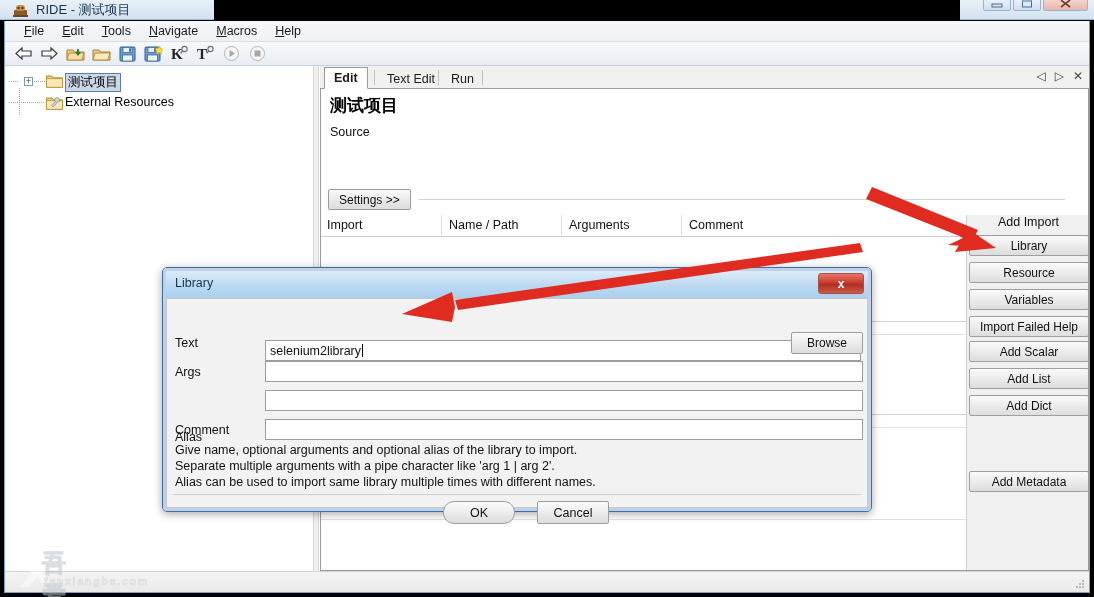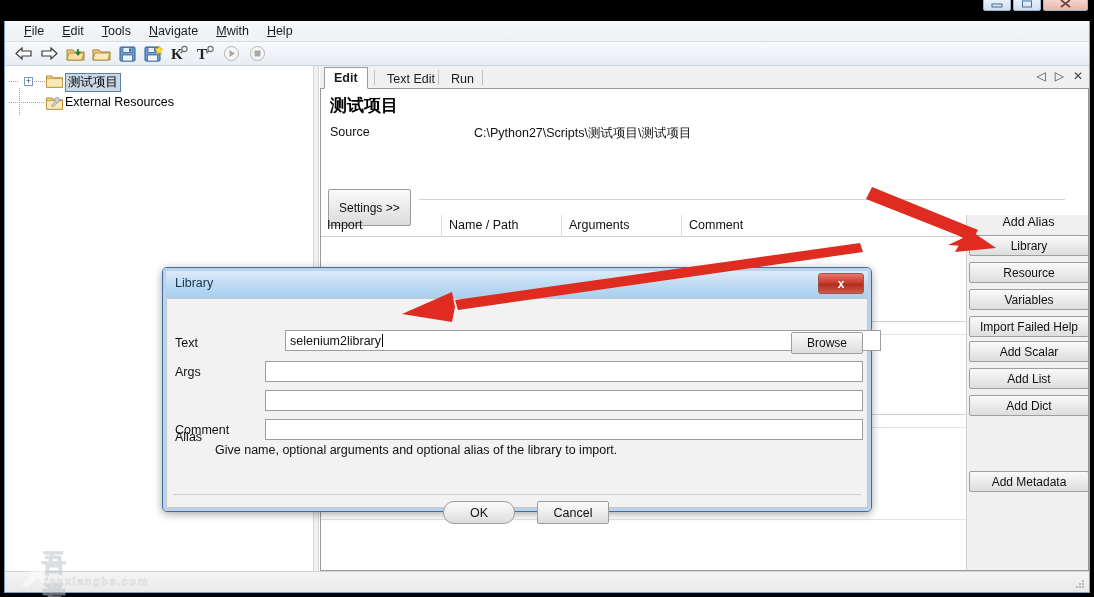--- a/index.html
+++ b/index.html
@@ -163,21 +163,21 @@
   }
   .ed-title {
     position: absolute; left: 9px; top: 5px;
     font-size: 17px; font-weight: bold; color: #000;
   }
   .ed-src-label { position: absolute; left: 9px; top: 36px; font-size: 12.5px; color: #111; }
   .ed-src-value { position: absolute; left: 153px; top: 36px; font-size: 12.5px; color: #111; }
 
   .settings-btn {
     position: absolute; left: 7px; top: 100px;
-    height: 37px; padding: 0 10px;
+    height: 21px; padding: 0 10px;
     font-size: 12px; color: #111;
     background: linear-gradient(180deg,#fafafa 0%, #ebebeb 48%, #dcdcdc 100%);
     border: 1px solid #9a9a9a; border-radius: 2px;
     display: flex; align-items: center;
   }
   .settings-rule {
     position: absolute; left: 98px; top: 110px; width: 646px; height: 1px;
     background: #d2d2d2;
   }
 
@@ -278,21 +278,21 @@
   .browse-btn {
     position: absolute; left: 624px; top: 33px;
     width: 72px; height: 22px;
     font-size: 12px; color: #111;
     background: linear-gradient(180deg,#fafafa 0%, #ececec 48%, #dcdcdc 100%);
     border: 1px solid #9d9d9d; border-radius: 2px;
     display: flex; align-items: center; justify-content: center;
   }
   .help-line {
     position: absolute; left: 8px;
-    font-size: 12.5px; color: #111; white-space: nowrap; margin-left: 40px;
+    font-size: 12.5px; color: #111; white-space: nowrap;
   }
   .dlg-hr {
     position: absolute; left: 6px; width: 688px; height: 1px; background: #d0d0d0;
   }
   .dlg-btn {
     position: absolute; top: 202px;
     width: 72px; height: 23px;
     font-size: 12.5px; color: #111;
     background: linear-gradient(180deg,#fbfbfb 0%, #ededed 48%, #dcdcdc 100%);
     border: 1px solid #9d9d9d; border-radius: 2px;
@@ -323,20 +323,31 @@
     font-size: 11px; font-weight: bold; color: #e8e8e8;
     letter-spacing: 1.5px;
     -webkit-text-stroke: 0.5px #c0c4c8;
   }
 </style>
 </head>
 <body>
 
 <div id="root">
 
+  <div class="win-titlebar">
+    <svg class="win-app-icon" viewBox="0 0 17 16">
+      <rect x="2" y="8" width="13" height="6" rx="1" fill="#8a5a2b"></rect>
+      <rect x="4" y="3" width="9" height="6" rx="3" fill="#c98b3f"></rect>
+      <circle cx="6.5" cy="6" r="1.1" fill="#3a2412"></circle>
+      <circle cx="10.5" cy="6" r="1.1" fill="#3a2412"></circle>
+      <rect x="1" y="13" width="15" height="2" fill="#6e4520"></rect>
+    </svg>
+    <div class="win-title-text">RIDE - 测试项目</div>
+    <div class="title-black-mask"></div>
+  </div>
 
   <div class="win-buttons">
     <div class="win-btn">
       <svg width="12" height="8" viewBox="0 0 12 8">
           <rect x="1" y="4" width="10" height="3" fill="none" stroke="#4b6a88" stroke-width="1"></rect>
         </svg>
     </div>
     <div class="win-btn">
       <svg width="12" height="9" viewBox="0 0 12 9">
           <rect x="1.5" y="1" width="9" height="7" fill="none" stroke="#4b6a88" stroke-width="1"></rect>
@@ -350,21 +361,21 @@
     </div>
   </div>
 
   <div class="app">
 
     <div class="menubar">
       <div class="menu-item"><span class="mn">F</span><span>ile</span></div>
       <div class="menu-item"><span class="mn">E</span><span>dit</span></div>
       <div class="menu-item"><span class="mn">T</span><span>ools</span></div>
       <div class="menu-item"><span class="mn">N</span><span>avigate</span></div>
-      <div class="menu-item"><span class="mn">M</span><span>with</span></div>
+      <div class="menu-item"><span class="mn">M</span><span>acros</span></div>
       <div class="menu-item"><span class="mn">H</span><span>elp</span></div>
     </div>
 
     <div class="toolbar">
       <div class="tb-btn">
         <svg width="19" height="15" viewBox="0 0 19 15">
             <path d="M8 2 L2 7.5 L8 13 L8 10 L17 10 L17 5 L8 5 Z" fill="#ffffff" stroke="#3a3a3a" stroke-width="1.2"></path>
           </svg>
       </div>
       <div class="tb-btn">
@@ -468,21 +479,20 @@
           <div class="tab-ctrls">
             <div class="tab-ctrl">◁</div>
             <div class="tab-ctrl">▷</div>
             <div class="tab-ctrl">✕</div>
           </div>
         </div>
 
         <div class="editor-body">
           <div class="ed-title">测试项目</div>
           <div class="ed-src-label">Source</div>
-          <div class="ed-src-value">C:\Python27\Scripts\测试项目\测试项目</div>
 
           <div class="settings-btn">Settings &gt;&gt;</div>
           <div class="settings-rule"></div>
 
           <div class="grid-header">
             <div class="gh-cell" style="left:6px;">Import</div>
             <div class="gh-div" style="left:120px;"></div>
             <div class="gh-cell" style="left:128px;">Name / Path</div>
             <div class="gh-div" style="left:240px;"></div>
             <div class="gh-cell" style="left:248px;">Arguments</div>
@@ -490,21 +500,21 @@
             <div class="gh-cell" style="left:368px;">Comment</div>
           </div>
 
           <div class="grid-rule2" style="top:232px;"></div>
           <div class="grid-rule" style="top:245px;"></div>
           <div class="grid-rule2" style="top:325px;"></div>
           <div class="grid-rule" style="top:338px;"></div>
           <div class="grid-rule" style="top:430px;"></div>
 
           <div class="side-panel">
-            <div class="side-title">Add Alias</div>
+            <div class="side-title">Add Import</div>
             <div class="side-btn" style="top:20px;">Library</div>
             <div class="side-btn" style="top:47px;">Resource</div>
             <div class="side-btn" style="top:74px;">Variables</div>
             <div class="side-btn" style="top:101px;">Import Failed Help</div>
             <div class="side-btn" style="top:126px;">Add Scalar</div>
             <div class="side-btn" style="top:153px;">Add List</div>
             <div class="side-btn" style="top:180px;">Add Dict</div>
             <div class="side-btn" style="top:256px;">Add Metadata</div>
           </div>
         </div>
@@ -529,21 +539,21 @@
   <div class="dialog">
     <div class="dlg-frame-inner"></div>
     <div class="dlg-titlebar">
       <div class="dlg-title">Library</div>
       <div class="dlg-close">x</div>
     </div>
 
     <div class="dlg-body">
 
       <div class="dlg-field-label" style="top:37px;">Text</div>
-      <div class="dlg-input" style="top:31px; width:596px;margin-left:20px;">
+      <div class="dlg-input" style="top:41px; width:596px;">
         <span>selenium2library</span>
           <span class="caret"></span>
       </div>
       <div class="browse-btn">Browse</div>
 
       <div class="dlg-field-label" style="top:66px;text-align:center;">Args</div>
       <div class="dlg-input" style="top:62px; width:598px;">
         <span></span>
       </div>
 
@@ -551,20 +561,22 @@
       <div class="dlg-input" style="top:91px; width:598px;">
         <span></span>
       </div>
 
       <div class="dlg-field-label" style="top:124px;">Comment</div>
       <div class="dlg-input" style="top:120px; width:598px;">
         <span></span>
       </div>
 
       <div class="help-line" style="top:144px;">Give name, optional arguments and optional alias of the library to import.</div>
+      <div class="help-line" style="top:160px;">Separate multiple arguments with a pipe character like 'arg 1 | arg 2'.</div>
+      <div class="help-line" style="top:176px;">Alias can be used to import same library multiple times with different names.</div>
 
       <div class="dlg-hr" style="top:195px;"></div>
 
       <div class="dlg-btn" style="left:276px;border-radius:11px;">OK</div>
       <div class="dlg-btn" style="left:370px;">Cancel</div>
     </div>
   </div>
 
   <svg class="arrows" viewBox="0 0 1094 597">
 

